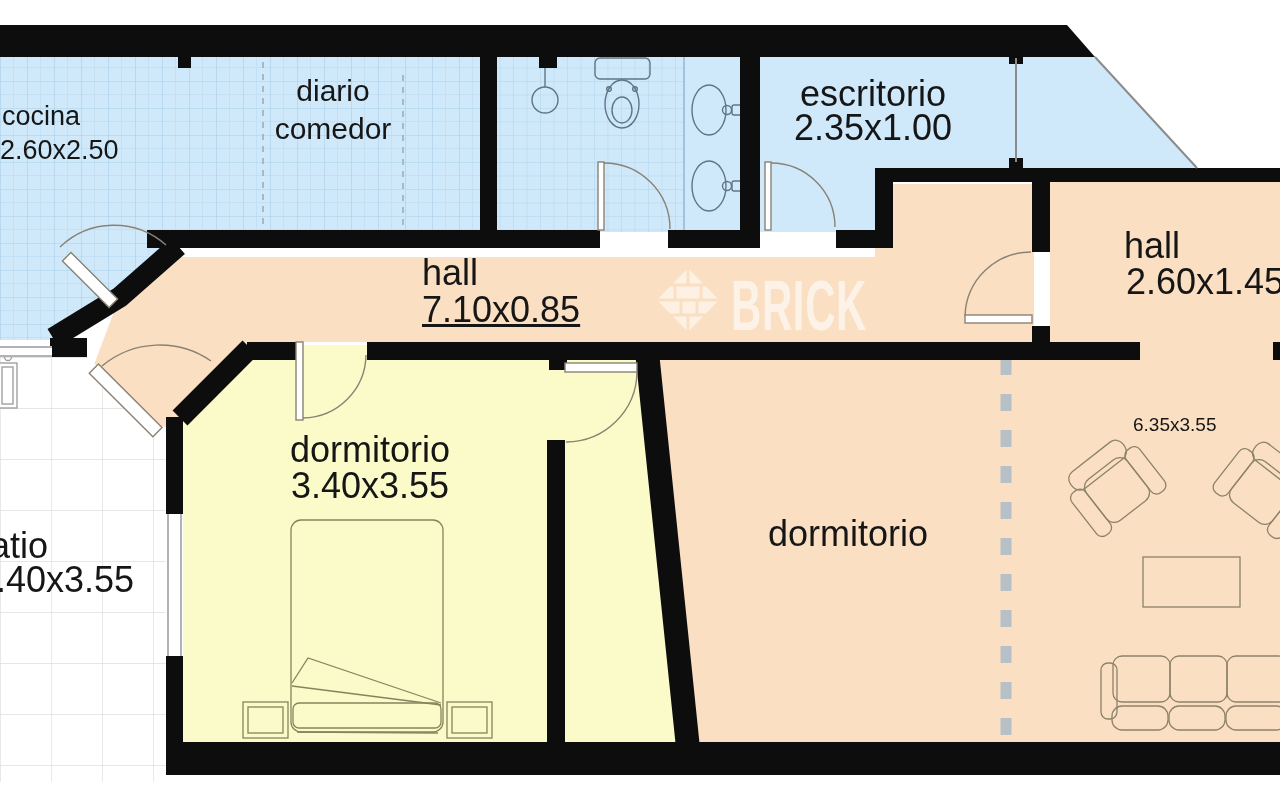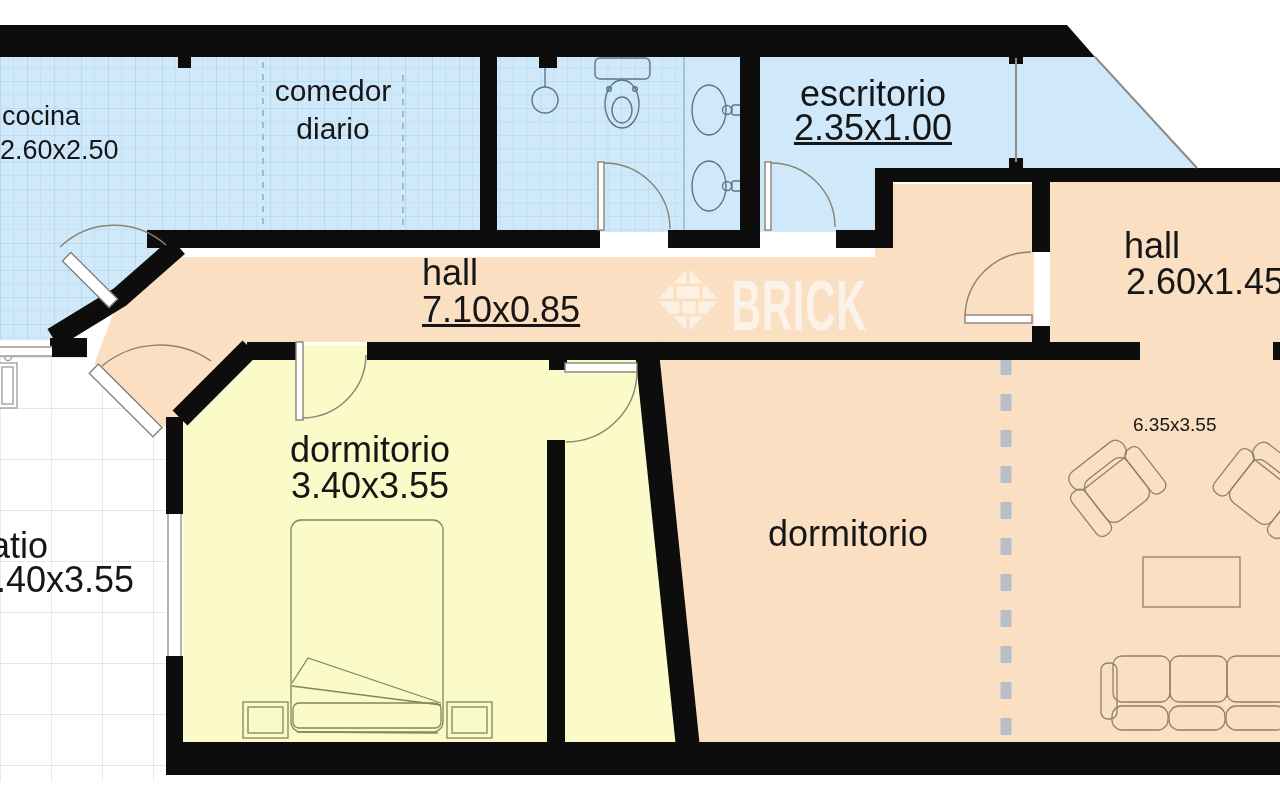--- a/index.html
+++ b/index.html
@@ -4,21 +4,21 @@
 <style>
   html,body{margin:0;padding:0;background:#fff;}
   #stage{position:relative;width:1280px;height:800px;overflow:hidden;
          font-family:"Liberation Sans","DejaVu Sans",sans-serif;background:#fff;}
   #plan-svg{position:absolute;left:0;top:0;}
   .lbl{position:absolute;color:#161616;font-size:36px;line-height:36px;white-space:nowrap;}
   .lbl-cocina{left:2px;top:98px;font-size:27px;}
   .lbl-cocina-dims{left:0px;top:132px;font-size:27px;}
   .lbl-comedor{left:233px;top:72px;width:200px;font-size:30px;line-height:38px;text-align:center;}
   .lbl-escritorio{left:773px;top:76px;width:200px;text-align:center;}
-  .lbl-escritorio-dims{left:773px;top:110px;width:200px;text-align:center;text-decoration:underline;}
+  .lbl-escritorio-dims{left:773px;top:110px;width:200px;text-align:center;}
   .lbl-hall-main{left:422px;top:255px;}
   .lbl-hall-main-dims{left:422px;top:292px;text-decoration:underline;}
   .lbl-hall-right{left:1124px;top:228px;}
   .lbl-hall-right-dims{left:1126px;top:264px;}
   .lbl-dorm1{left:270px;top:432px;width:200px;text-align:center;}
   .lbl-dorm1-dims{left:270px;top:468px;width:200px;text-align:center;}
   .lbl-dorm2{left:748px;top:516px;width:200px;text-align:center;}
   .lbl-living{left:1133px;top:371px;font-size:29px;}
   .lbl-living-dims{left:1133px;top:407px;font-size:19px;}
   .lbl-patio{left:-30px;top:528px;}
@@ -225,22 +225,22 @@
       <line x1="697" y1="300" x2="697" y2="315"></line>
       <line x1="688" y1="315" x2="688" y2="332"></line>
     </g>
   </g>
 </svg>
 
   <div class="lbl lbl-cocina">cocina</div>
   <div class="lbl lbl-cocina-dims">2.60x2.50</div>
 
   <div class="lbl lbl-comedor">
+    <div>diario</div>
     <div>comedor</div>
-    <div>diario</div>
   </div>
 
   <div class="lbl lbl-escritorio">escritorio</div>
   <div class="lbl lbl-escritorio-dims">2.35x1.00</div>
 
   <div class="lbl lbl-hall-main">hall</div>
   <div class="lbl lbl-hall-main-dims">7.10x0.85</div>
 
   <div class="lbl lbl-hall-right">hall</div>
   <div class="lbl lbl-hall-right-dims">2.60x1.45</div>

